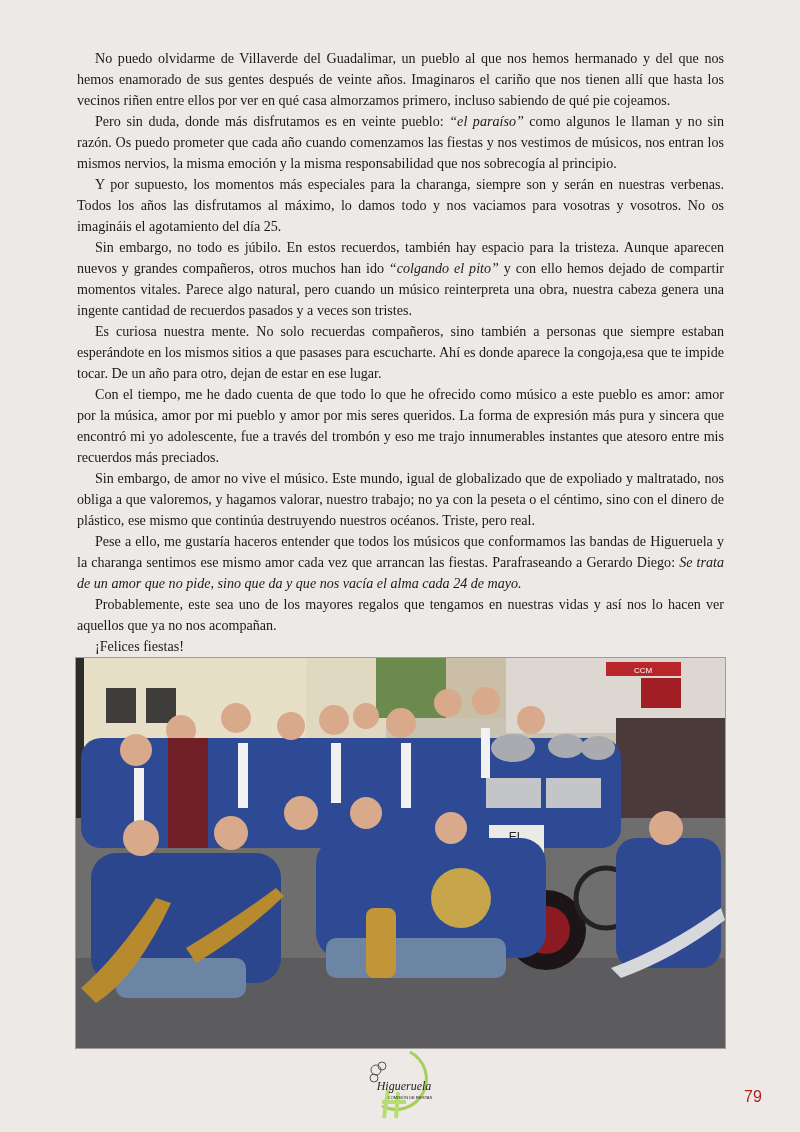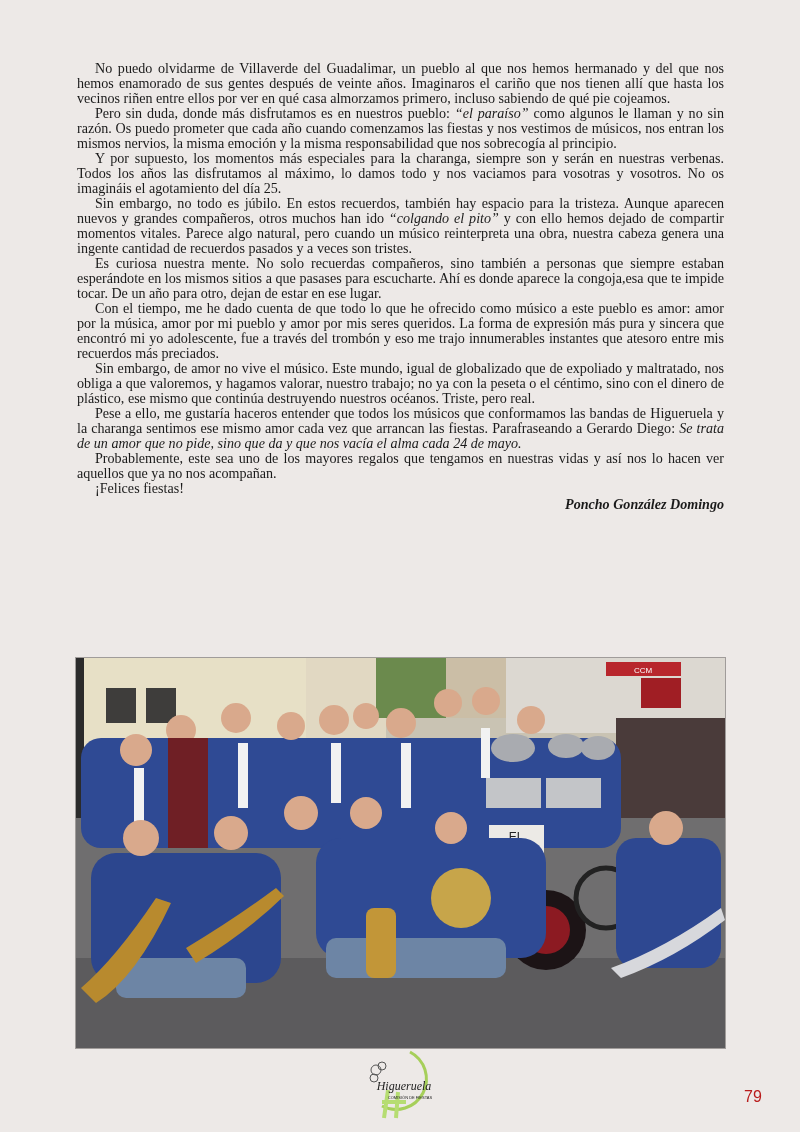--- a/index.html
+++ b/index.html
@@ -6,24 +6,24 @@
     body {
       width: 800px; height: 1132px;
       background: #ede9e7;
       position: relative;
       overflow: hidden;
       font-family: "Liberation Serif", serif;
       color: #1a1a1a;
     }
     .article {
       position: absolute;
-      left: 77px; top: 61px;
+      left: 77px; top: 48px;
       width: 647px;
       font-size: 14.1px;
-      line-height: 15px;
+      line-height: 21px;
       text-align: justify;
     }
     .article p { margin: 0; text-indent: 18px; }
     .article em { font-style: italic; margin-top: 32px; }
     .signature {
       text-align: right;
       font-weight: bold;
       font-style: italic;
       margin-top: 1px;
     }
@@ -47,21 +47,21 @@
       font-family: "Liberation Sans", sans-serif;
       font-size: 16px;
       color: #b91c1c;
     }
   </style>
 </head>
 <body>
 
 <div class="article">
   <p>No puedo olvidarme de Villaverde del Guadalimar, un pueblo al que nos hemos hermanado y del que nos hemos enamorado de sus gentes después de veinte años. Imaginaros el cariño que nos tienen allí que hasta los vecinos riñen entre ellos por ver en qué casa almorzamos primero, incluso sabiendo de qué pie cojeamos.</p>
-  <p><span>Pero sin duda, donde más disfrutamos es en nuestros pueblo: </span><em>“el paraíso”</em><span> como algunos le llaman y no sin razón. Os puedo prometer que cada año cuando comenzamos las fiestas y nos vestimos de músicos, nos entran los mismos nervios, la misma emoción y la misma responsabilidad que nos sobrecogía al principio.</span></p>
+  <p><span>Pero sin duda, donde más disfrutamos es en veinte pueblo: </span><em>“el paraíso”</em><span> como algunos le llaman y no sin razón. Os puedo prometer que cada año cuando comenzamos las fiestas y nos vestimos de músicos, nos entran los mismos nervios, la misma emoción y la misma responsabilidad que nos sobrecogía al principio.</span></p>
   <p>Y por supuesto, los momentos más especiales para la charanga, siempre son y serán en nuestras verbenas. Todos los años las disfrutamos al máximo, lo damos todo y nos vaciamos para vosotras y vosotros. No os imagináis el agotamiento del día 25.</p>
   <p><span>Sin embargo, no todo es júbilo. En estos recuerdos, también hay espacio para la tristeza. Aunque aparecen nuevos y grandes compañeros, otros muchos han ido </span><em>“colgando el pito”</em><span> y con ello hemos dejado de compartir momentos vitales. Parece algo natural, pero cuando un músico reinterpreta una obra, nuestra cabeza genera una ingente cantidad de recuerdos pasados y a veces son tristes.</span></p>
   <p>Es curiosa nuestra mente. No solo recuerdas compañeros, sino también a personas que siempre estaban esperándote en los mismos sitios a que pasases para escucharte. Ahí es donde aparece la congoja,esa que te impide tocar. De un año para otro, dejan de estar en ese lugar.</p>
   <p>Con el tiempo, me he dado cuenta de que todo lo que he ofrecido como músico a este pueblo es amor: amor por la música, amor por mi pueblo y amor por mis seres queridos. La forma de expresión más pura y sincera que encontró mi yo adolescente, fue a través del trombón y eso me trajo innumerables instantes que atesoro entre mis recuerdos más preciados.</p>
   <p>Sin embargo, de amor no vive el músico. Este mundo, igual de globalizado que de expoliado y maltratado, nos obliga a que valoremos, y hagamos valorar, nuestro trabajo; no ya con la peseta o el céntimo, sino con el dinero de plástico, ese mismo que continúa destruyendo nuestros océanos. Triste, pero real.</p>
   <p><span>Pese a ello, me gustaría haceros entender que todos los músicos que conformamos las bandas de Higueruela y la charanga sentimos ese mismo amor cada vez que arrancan las fiestas. Parafraseando a Gerardo Diego: </span><em>Se trata de un amor que no pide, sino que da y que nos vacía el alma cada 24 de mayo.</em><span></span></p>
   <p>Probablemente, este sea uno de los mayores regalos que tengamos en nuestras vidas y así nos lo hacen ver aquellos que ya no nos acompañan.</p>
   <p>¡Felices fiestas!</p>
   <div class="signature">Poncho González Domingo</div>
 </div>

